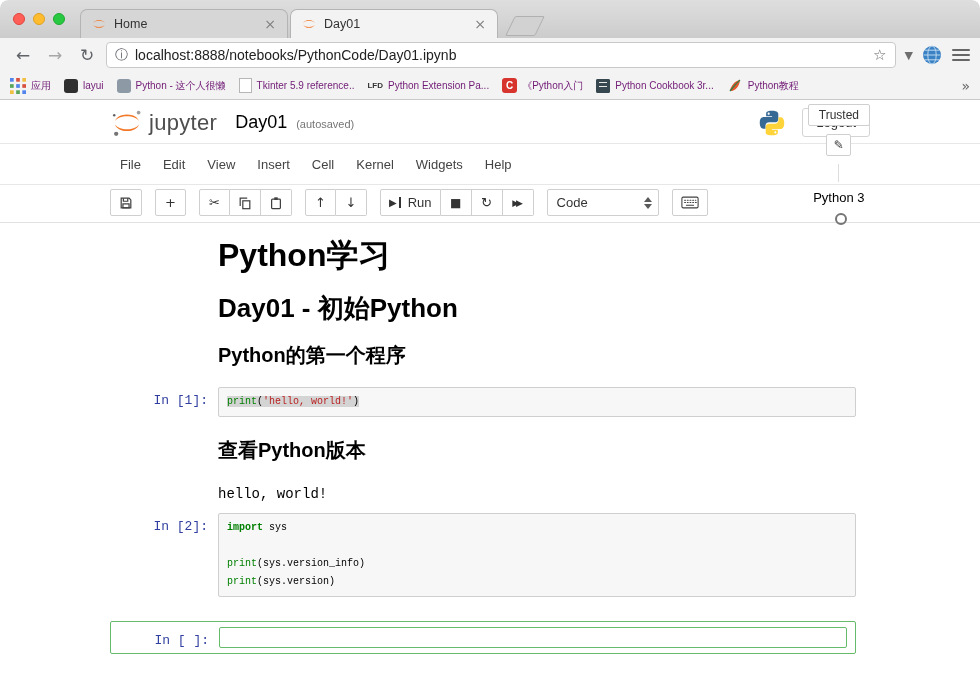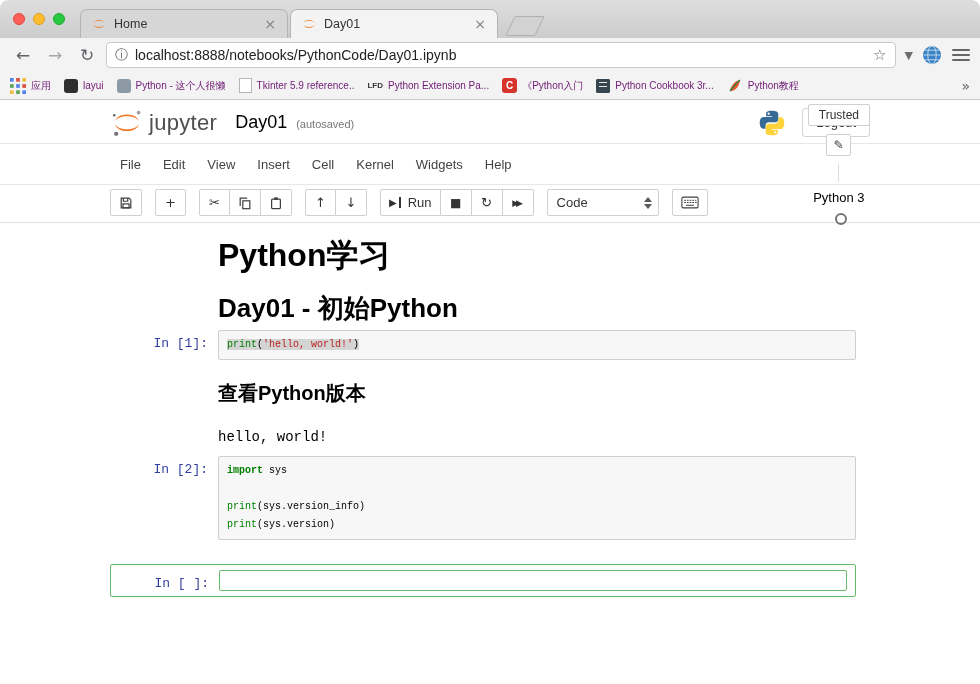--- a/index.html
+++ b/index.html
@@ -346,20 +346,26 @@
           </div>
       </div>
 
       <div class="row">
         <div class="prompt"></div>
         <div class="md-content">
             <h2>Day01 - 初始Python</h2>
           </div>
       </div>
 
+      <div class="row">
+        <div class="prompt"></div>
+        <div class="md-content">
+            <h3>Python的第一个程序</h3>
+          </div>
+      </div>
 
       <div class="row cell-in">
         <div class="prompt">In [1]:</div>
         <div class="input-area">
           <pre class="code sel"><span class="tok-builtin">print</span><span class="tok-plain">(</span><span class="tok-str">'hello, world!'</span><span class="tok-plain">)</span></pre>
         </div>
       </div>
       <div class="row">
         <div class="prompt"></div>
         <div class="md-content">

